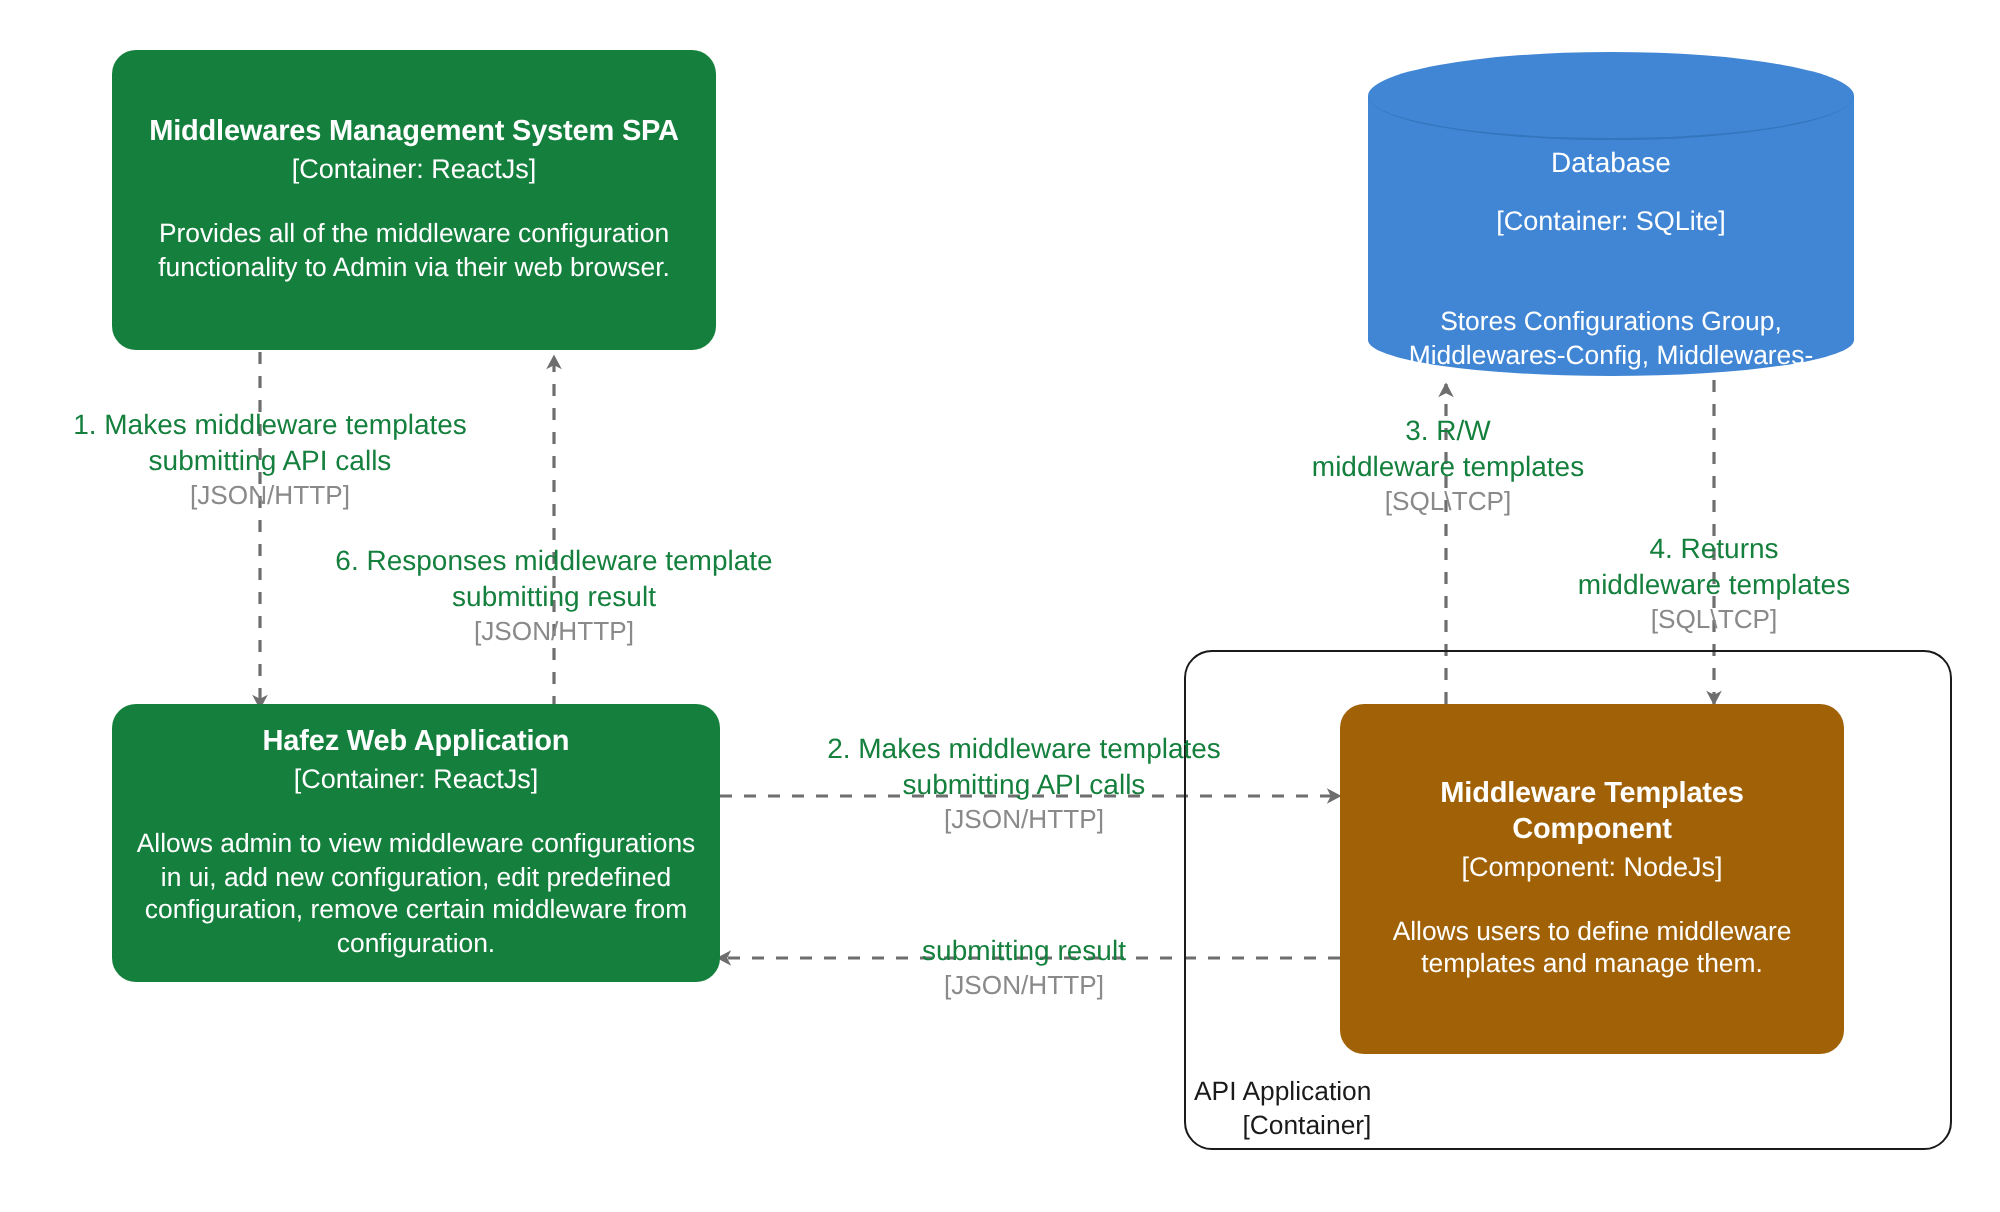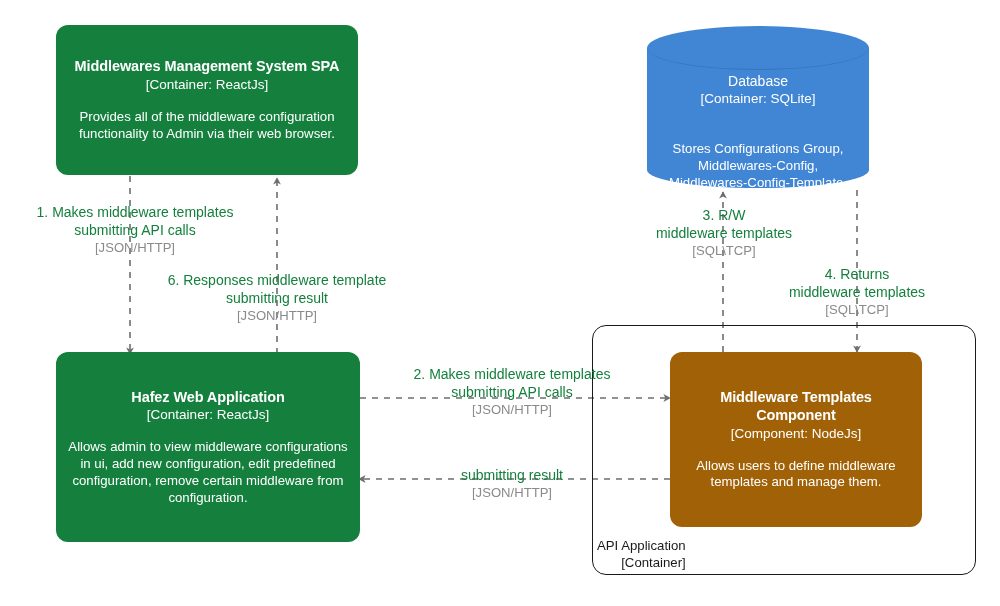--- a/index.html
+++ b/index.html
@@ -47,24 +47,25 @@
   .node .n-desc {
     font-size: 13.2px;
     font-weight: normal;
     margin-top: 16px;
     max-width: 100%;
   }
 
   
   #db-node {
     position: absolute;
-    left: 647px;
+    left: 684px;
     top: 26px;
     width: 222px;
     height: 162px;
+    padding-left: 21px;
   }
   #db-node .cyl-body {
     position: absolute;
     left: 0; right: 0;
     top: 22px;
     bottom: 18px;
     background: #4186d4;
   }
   #db-node .cyl-top {
     position: absolute;
@@ -94,21 +95,21 @@
   }
   #db-node .cyl-text {
     position: absolute;
     left: 0; right: 0;
     top: 46px;
     text-align: center;
     color: #ffffff;
     line-height: 1.3;
   }
   #db-node .n-title { font-size: 14px; font-weight: normal; }
-  #db-node .n-tech  { font-size: 13.5px; font-weight: normal; }
+  #db-node .n-tech  { font-size: 13.5px; font-weight: normal; margin-top: 12px; }
   #db-node .n-desc  { font-size: 13.2px; margin-top: 32px; padding: 0 14px; }
 
   
   #api-boundary {
     position: absolute;
     left: 592px;
     top: 325px;
     width: 384px;
     height: 250px;
     border: 1.4px solid #1a1a1a;
@@ -209,21 +210,21 @@
     <div class="cyl-body"></div>
     <div class="cyl-top"></div>
     <div class="cyl-top-shade"></div>
     <div class="cyl-text">
       <div class="n-title">Database</div>
       <div class="n-tech">[Container: SQLite]</div>
       <div class="n-desc">Stores Configurations Group, Middlewares-Config, Middlewares-Config-Template.</div>
     </div>
   </div>
 
-  <div class="node container" style="left:56px; top:352px; width:304px; height:190px;">
+  <div class="node container" style="left:56px; top:352px; width:304px; height:139px;">
     <div class="n-title">Hafez Web Application</div>
     <div class="n-tech">[Container: ReactJs]</div>
     <div class="n-desc" style="max-width:290px;">Allows admin to view middleware configurations in ui, add new configuration, edit predefined configuration, remove certain middleware from configuration.</div>
   </div>
 
   <div class="node component" style="left:670px; top:352px; width:252px; height:175px;">
     <div class="n-title">Middleware Templates Component</div>
     <div class="n-tech">[Component: NodeJs]</div>
     <div class="n-desc" style="max-width:232px;">Allows users to define middleware templates and manage them.</div>
   </div>

